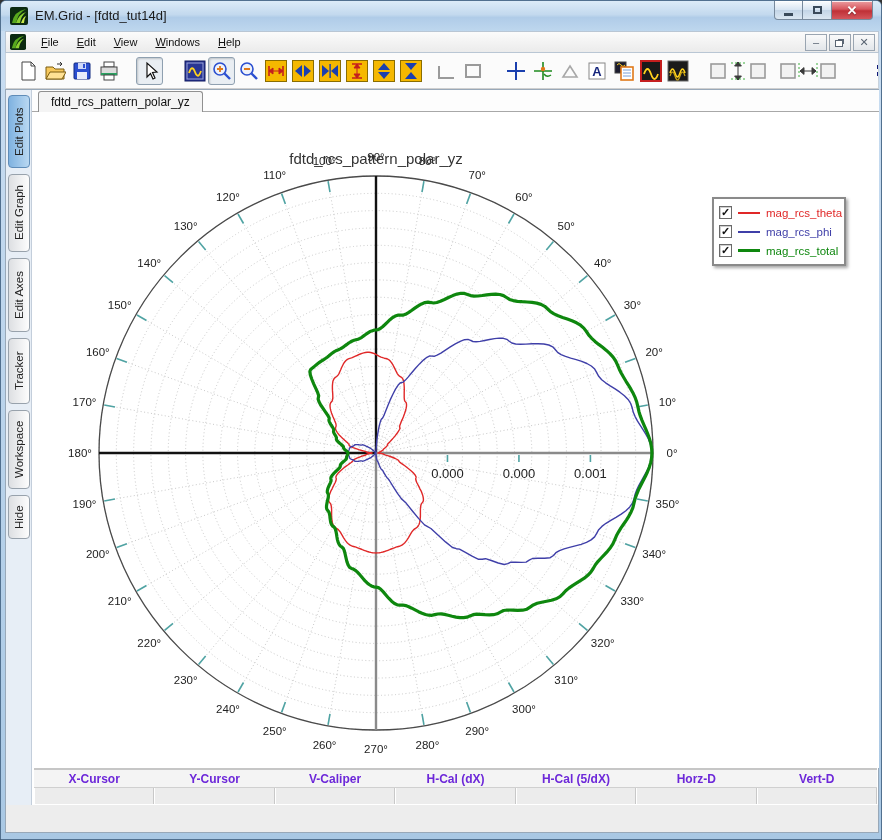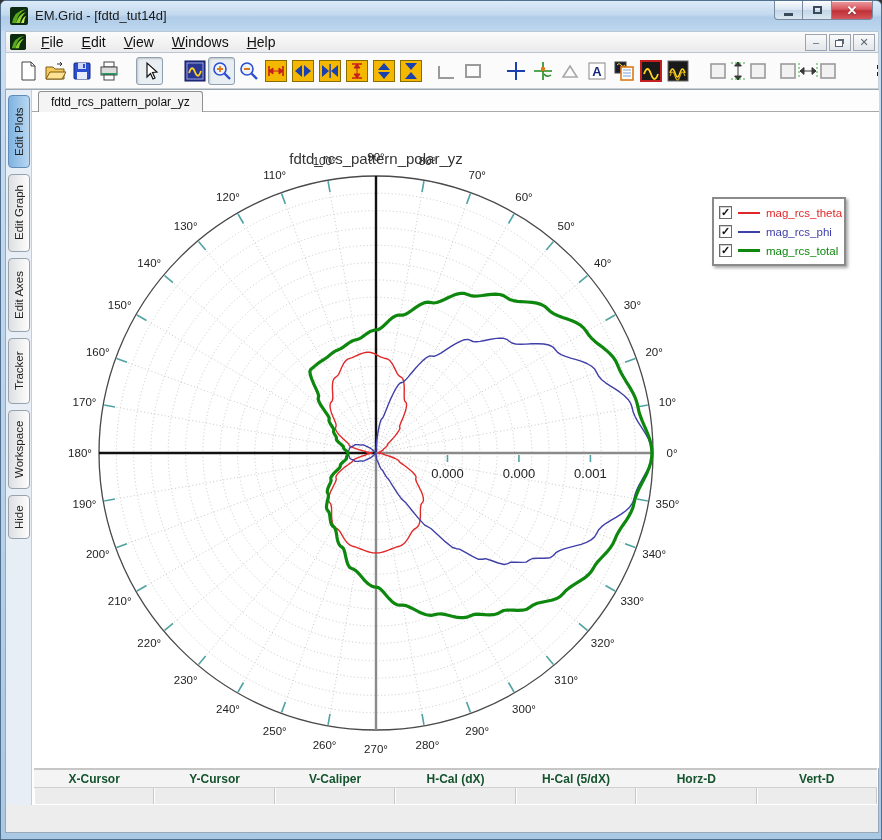--- a/index.html
+++ b/index.html
@@ -13,21 +13,21 @@
   .winbtn{height:19px;border:1px solid #77899c;border-top:none;display:flex;align-items:center;justify-content:center;background:linear-gradient(#fcfdfe,#d7e4f1 50%,#c2d4e6 50%,#dbe7f2);box-shadow:inset 0 1px 0 rgba(255,255,255,.8);}
   .winbtn.min{width:29px;border-radius:0 0 0 4px;}
   .winbtn.max{width:28px;border-left:none;border-right:none;}
   .winbtn.close{width:42px;border-radius:0 0 4px 0;background:linear-gradient(#f2a early,#e, #c) ;background:linear-gradient(#eb9fa2 0%,#d8575e 45%,#bf3036 55%,#d4565c 100%);}
   .glyph-min{width:9px;height:3px;background:#3a4a5a;margin-top:8px;}
   .glyph-max{width:9px;height:8px;border:2px solid #3a4a5a;}
   .glyph-x{color:#fff;font-size:13px;font-weight:bold;text-shadow:0 1px 1px rgba(0,0,0,.4);line-height:1;}
   
   .menubar{position:absolute;left:4px;top:30px;width:874px;height:22px;background:linear-gradient(#fbfbfb,#ebebeb);border:1px solid #b9c6d4;display:flex;align-items:center;}
   .menu-icon{width:16px;height:16px;margin:0 6px 0 4px;}
-  .menu-item{padding:12px 9px;font-size:14px;color:#111;}
+  .menu-item{padding:12px 9px;font-size:11px;color:#111;}
   .menu-item u{text-decoration:underline;}
   .mdi-btns{position:absolute;right:3px;top:2px;display:flex;gap:2px;}
   .mdi-btn{width:22px;height:17px;border:1px solid #9aa5b1;background:linear-gradient(#fafafa,#e2e6ea);display:flex;align-items:center;justify-content:center;color:#5a6573;font-size:11px;line-height:1;}
   .mdi-restore{width:8px;height:7px;border:1px solid #5a6573;box-shadow:2px -2px 0 -1px #5a6573;margin:2px 0 0 -2px;background:#fff;}
   
   .toolbar{position:absolute;left:4px;top:52px;width:874px;height:36px;background:#fbfbfb;border-left:1px solid #c8d2dc;border-right:1px solid #c8d2dc;border-bottom:1px solid #cfcfcf;display:flex;align-items:center;padding-left:8px;overflow:hidden;}
   .tbtn{width:27px;height:28px;display:flex;align-items:center;justify-content:center;flex:none;border:1px solid transparent;border-radius:3px;}
   .tbtn.pressed{border:1px solid #8fa0b0;background:#e9eef3;box-shadow:inset 1px 1px 2px rgba(0,0,0,.18);}
   .ico{width:22px;height:22px;display:block;}
   .ysq{width:22px;height:22px;background:#f5b800;border:1px solid #8a6d00;display:flex;align-items:center;justify-content:center;}
@@ -46,21 +46,21 @@
   
   .plot-region{position:absolute;left:26px;top:22px;width:847px;height:656px;background:#fff;}
   .legend{position:absolute;left:706px;top:107px;width:134px;background:#fff;border:2px solid #8a8a8a;box-shadow:2px 2px 3px rgba(0,0,0,.35);padding:4px 5px;}
   .legend-row{display:flex;align-items:center;height:19px;}
   .cbx{width:13px;height:13px;border:1px solid #6a6a6a;box-shadow:inset 1px 1px 0 #cfcfcf;background:#fff;font-size:11px;font-weight:bold;color:#111;line-height:11px;text-align:center;flex:none;}
   .legend-line{width:22px;height:2px;margin:0 6px;flex:none;}
   .legend-label{font-size:11.5px;}
   
   .readout{position:absolute;left:28px;top:678px;width:843px;border-top:2px solid #c6c6c6;}
   .ro-head{display:flex;height:18px;background:#f4f4f4;border-bottom:1px solid #d0d0d0;}
-  .ro-head span{flex:1;text-align:center;font-size:12px;font-weight:bold;color:#14532d;padding-top:2px;}
+  .ro-head span{flex:1;text-align:center;font-size:12px;font-weight:bold;color:#6d28d9;padding-top:2px;}
   .ro-cells{display:flex;height:17px;background:#ededed;border-bottom:1px solid #fff;}
   .ro-cells span{flex:1;border-right:1px solid #c8c8c8;border-left:1px solid #ffffff;background:#ececec;}
   .below-readout{position:absolute;left:0;top:715px;width:872px;height:27px;background:#ededed;}
   svg text{font-family:"Liberation Sans",sans-serif;}
 </style>
 </head>
 <body>
 
 <div class="window">
 

